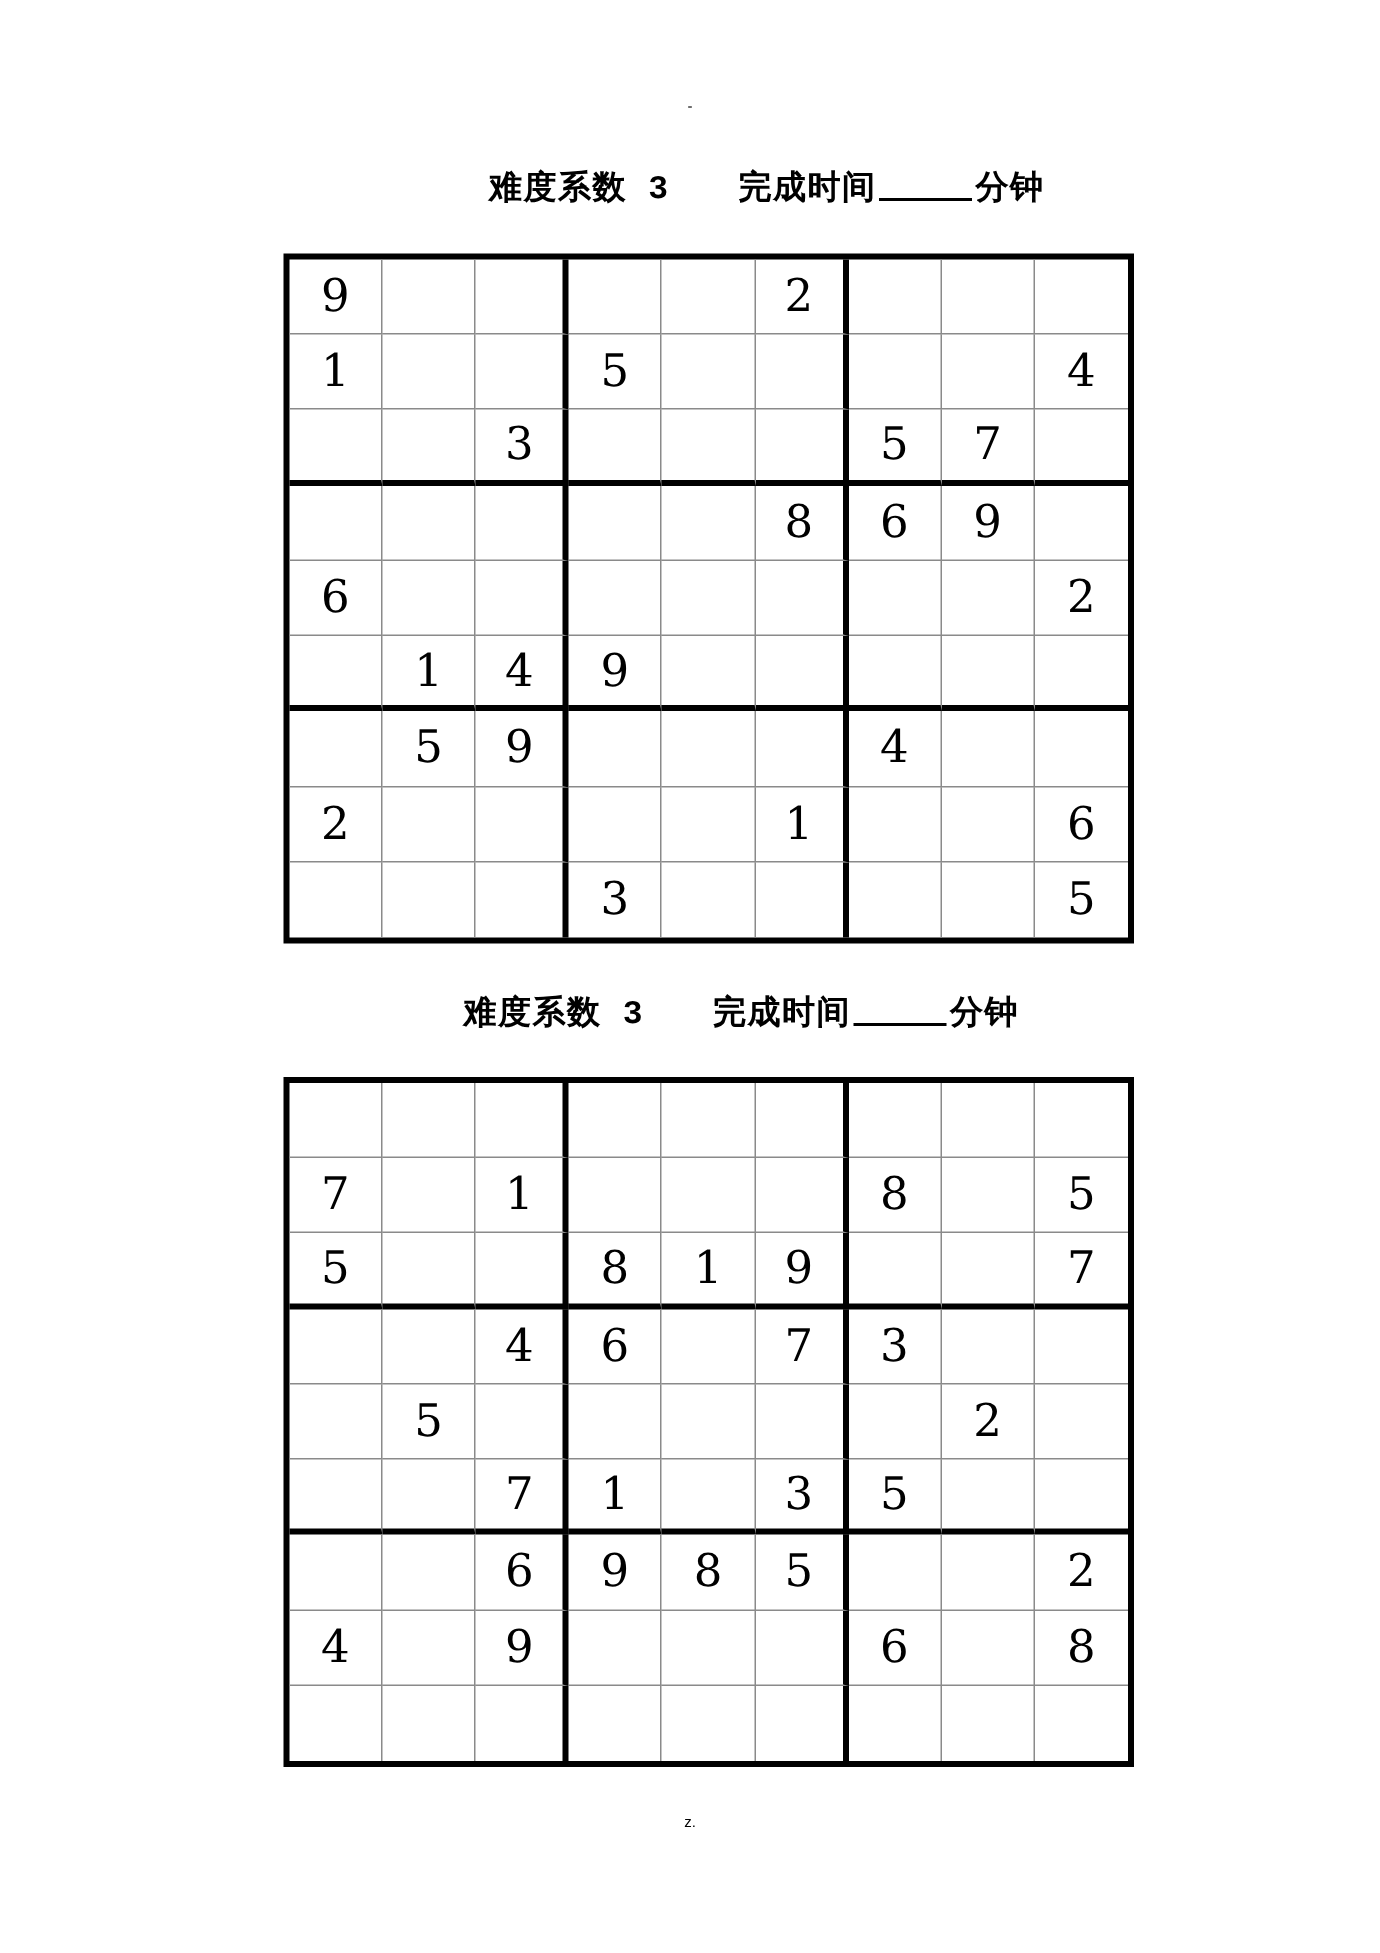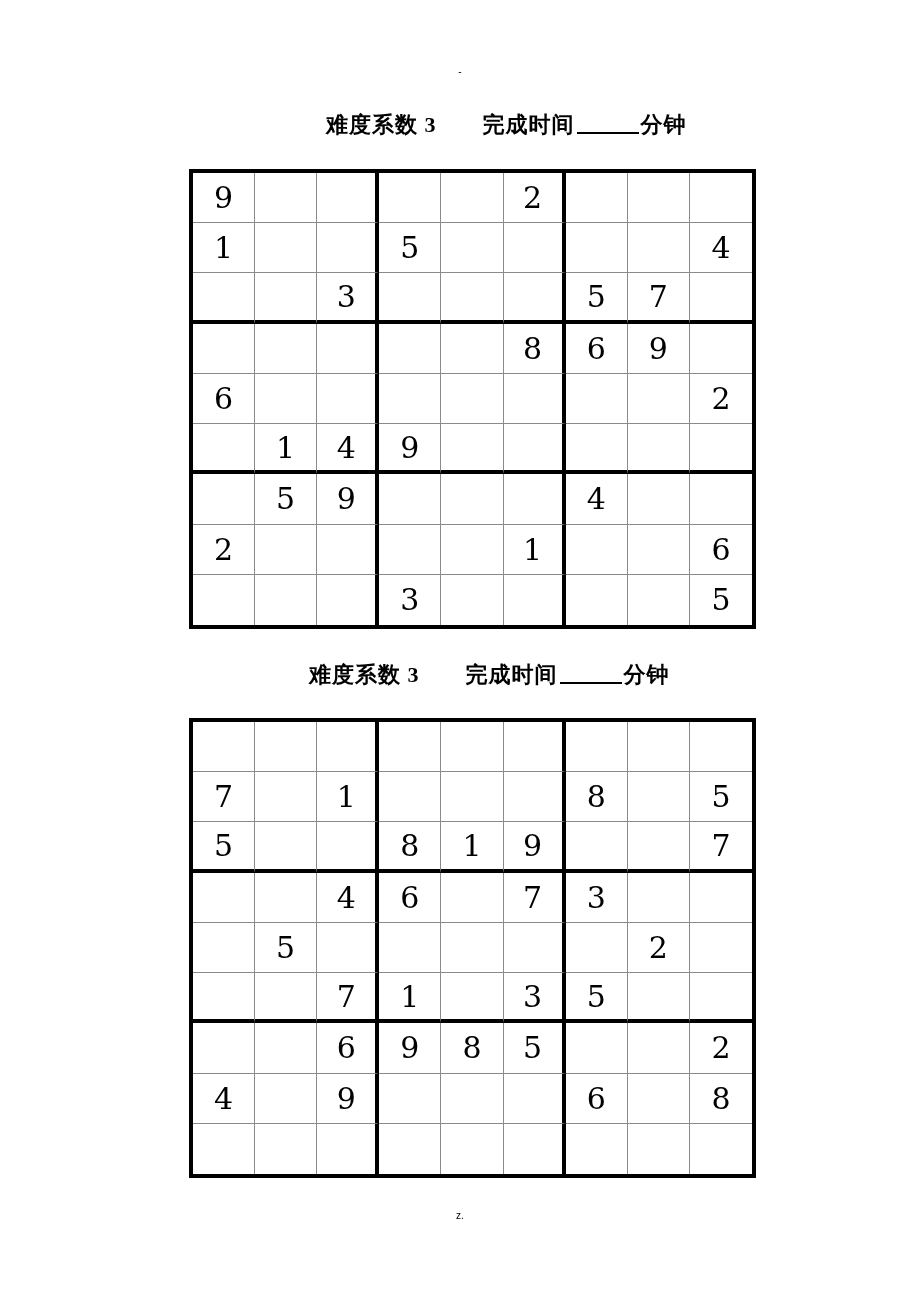--- a/index.html
+++ b/index.html
@@ -1,19 +1,19 @@
 <!DOCTYPE html>
 <html><head>
   <meta charset="utf-8">
   <style>
     html, body { margin: 0; padding: 0; background: #ffffff; }
     body { width: 920px; height: 1302px; position: relative; overflow: hidden; font-family: "DejaVu Serif", serif; color: #000; }
     .header-mark { position: absolute; top: 66px; left: 0; width: 920px; text-align: center; font-size: 10px; font-family: "Liberation Sans", sans-serif; }
     .footer-mark { position: absolute; top: 1210px; left: 0; width: 920px; text-align: center; font-size: 10px; font-family: "Liberation Sans", sans-serif; }
-    .title { position: absolute; font-family: Liberation Serif, serif; font-weight: bold; font-size: 22px; white-space: nowrap; letter-spacing: 1px; }
+    .title { position: absolute; font-family: Liberation Mono, monospace; font-weight: bold; font-size: 22px; white-space: nowrap; letter-spacing: 1px; }
     .title .gap { display: inline-block; width: 46px; }
     .title .blank { display: inline-block; width: 62px; border-bottom: 2px solid #000; height: 20px; vertical-align: -2px; margin: 0 2px; }
     .grid { position: absolute; left: 189px; width: 567px; height: 460px; box-sizing: border-box; border: 4px solid #000; display: grid; grid-template-columns: repeat(9, 1fr); grid-template-rows: repeat(9, 1fr); }
     .cell { box-sizing: border-box; border-right: 1px solid #8a8a8a; border-bottom: 1px solid #8a8a8a; display: flex; align-items: center; justify-content: center; font-size: 30px; font-family: "DejaVu Serif", serif; }
     .cell.c2, .cell.c5 { border-right: 4px solid #000; }
     .cell.c8 { border-right: none; }
     .cell.r2, .cell.r5 { border-bottom: 4px solid #000; }
     .cell.r8 { border-bottom: none; }
   </style>
 </head>

